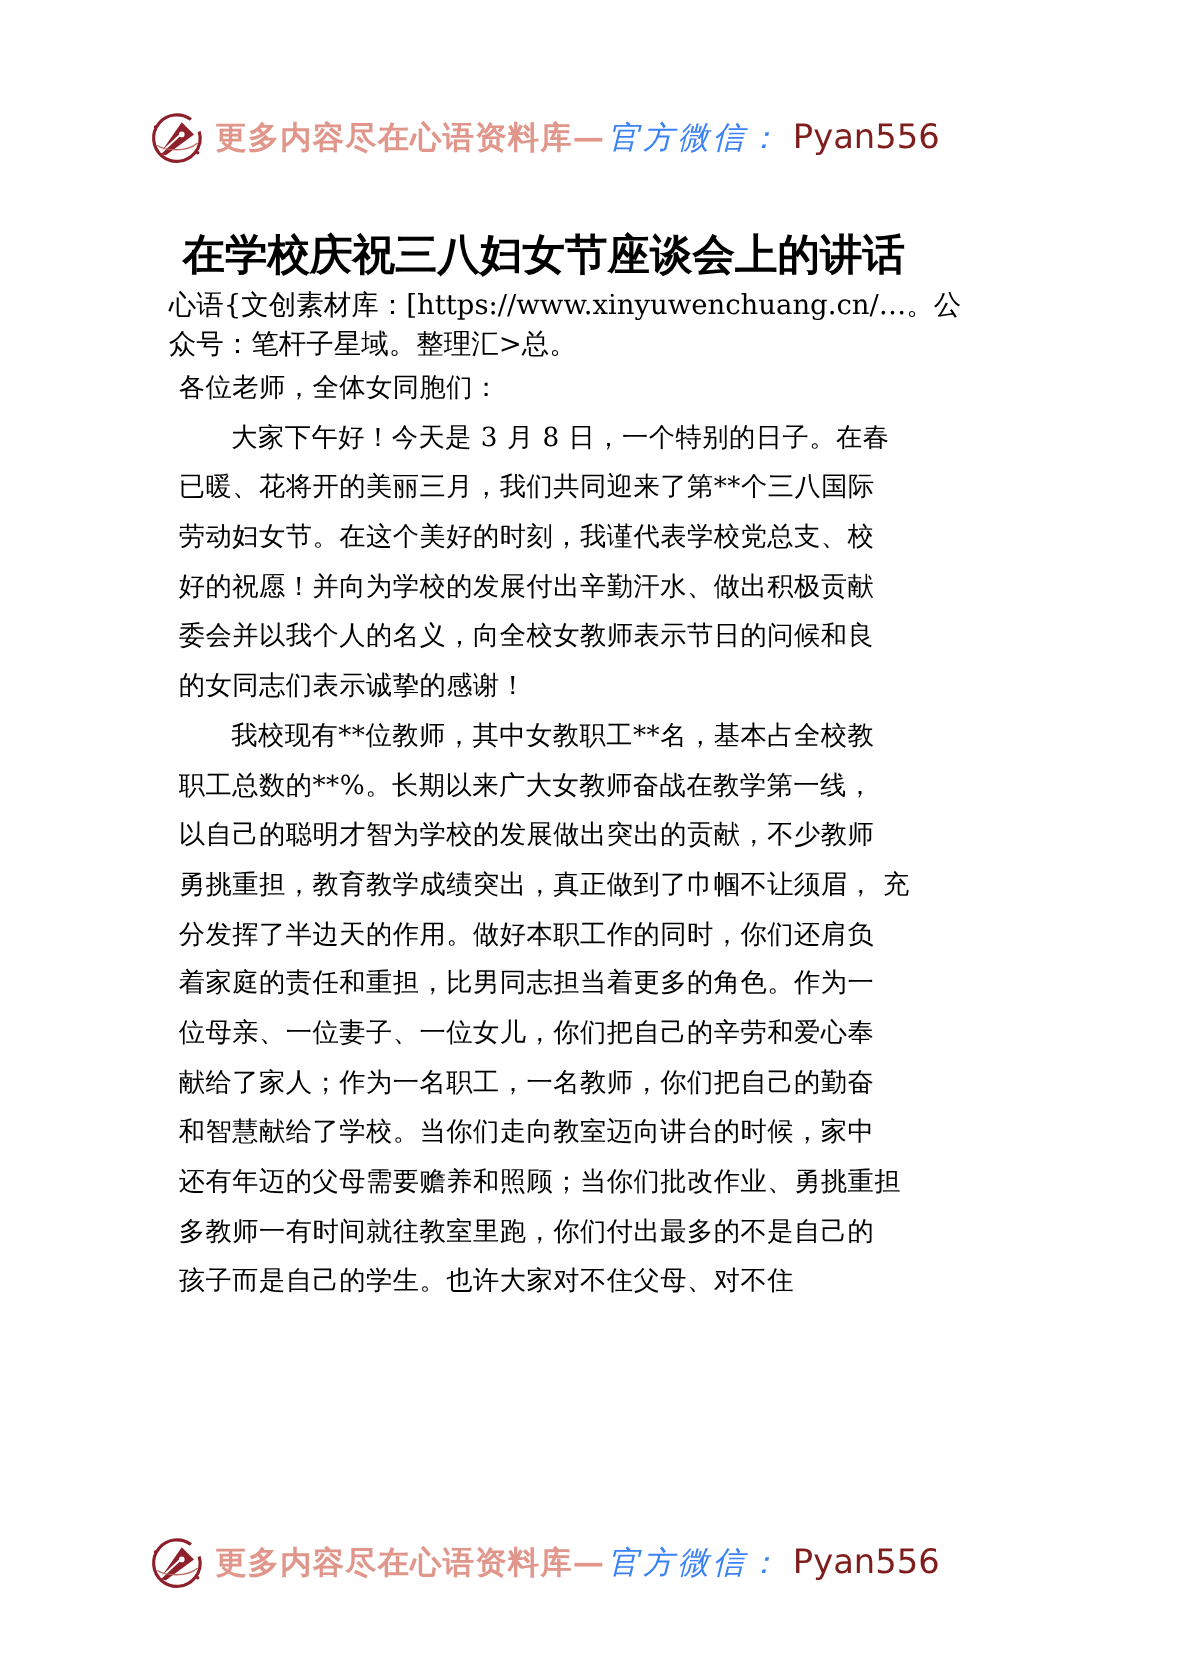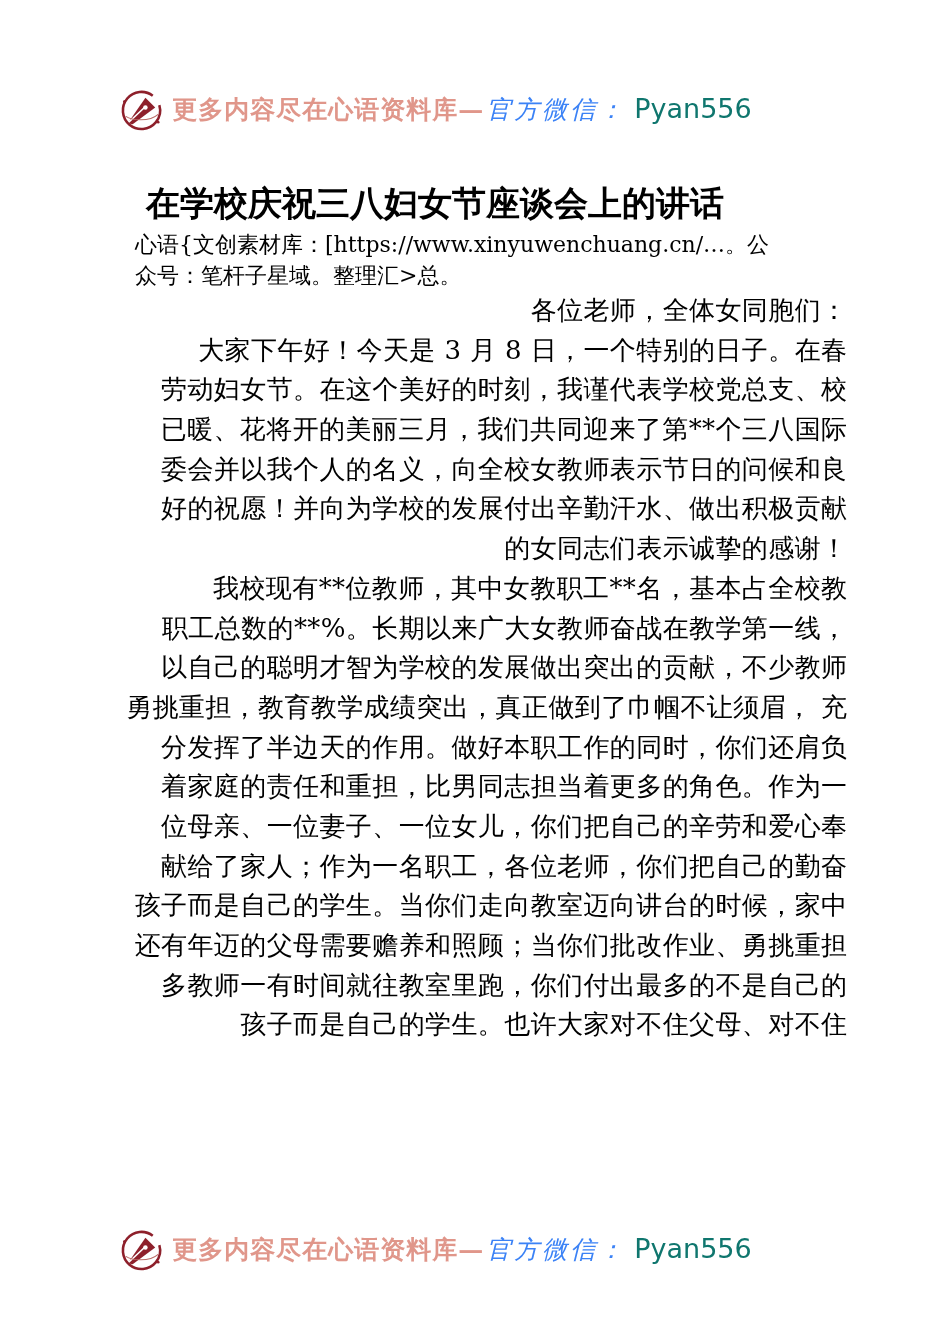--- a/index.html
+++ b/index.html
@@ -44,21 +44,21 @@
     font-weight: bold;
     letter-spacing: 1px;
   }
   .wechat-label {
     color: #3b82f6;
     font-style: italic;
     letter-spacing: 3px;
     margin-left: 2px;
   }
   .wechat-id {
-    color: #0f766e;
+    color: #7f1d1d;
     font-family: "DejaVu Sans", "Liberation Sans", sans-serif;
     font-size: 27px;
     margin-left: 8px;
     font-weight: normal;
   }
   
   .doc-title {
     position: absolute;
     top: 181px;
     left: 0;
@@ -77,26 +77,25 @@
     left: 135px;
     width: 720px;
     font-size: 22px;
     line-height: 31px;
     white-space: nowrap;
   }
   
   .body-text {
     position: absolute;
     top: 291px;
-    left: 126px;
-    font-size: 26px;
+    left: 143px;
+    font-size: 21px;
     line-height: 39.7px;
     white-space: nowrap;
     letter-spacing: 0.4px;
-    text-align: right;
   }
   .line { height: 39.7px; }
   .indent { padding-left: 42px; }
 </style>
 </head>
 <body>
 
 <div class="page">
 
   <div class="brand brand-header">
@@ -119,34 +118,34 @@
   <h1 class="doc-title">在学校庆祝三八妇女节座谈会上的讲话</h1>
 
   <div class="meta">
     <div>心语{文创素材库：[https://www.xinyuwenchuang.cn/…。公</div>
     <div>众号：笔杆子星域。整理汇&gt;总。</div>
   </div>
 
   <div class="body-text">
     <div class="line">各位老师，全体女同胞们：</div>
     <div class="line indent">大家下午好！今天是 3 月 8 日，一个特别的日子。在春</div>
+    <div class="line">已暖、花将开的美丽三月，我们共同迎来了第**个三八国际</div>
     <div class="line">劳动妇女节。在这个美好的时刻，我谨代表学校党总支、校</div>
-    <div class="line">已暖、花将开的美丽三月，我们共同迎来了第**个三八国际</div>
+    <div class="line">好的祝愿！并向为学校的发展付出辛勤汗水、做出积极贡献</div>
     <div class="line">委会并以我个人的名义，向全校女教师表示节日的问候和良</div>
-    <div class="line">好的祝愿！并向为学校的发展付出辛勤汗水、做出积极贡献</div>
     <div class="line">的女同志们表示诚挚的感谢！</div>
     <div class="line indent">我校现有**位教师，其中女教职工**名，基本占全校教</div>
     <div class="line">职工总数的**%。长期以来广大女教师奋战在教学第一线，</div>
     <div class="line">以自己的聪明才智为学校的发展做出突出的贡献，不少教师</div>
     <div class="line">勇挑重担，教育教学成绩突出，真正做到了巾帼不让须眉， 充</div>
     <div class="line">分发挥了半边天的作用。做好本职工作的同时，你们还肩负</div>
     <div class="line">着家庭的责任和重担，比男同志担当着更多的角色。作为一</div>
     <div class="line">位母亲、一位妻子、一位女儿，你们把自己的辛劳和爱心奉</div>
-    <div class="line">献给了家人；作为一名职工，各位老师，你们把自己的勤奋</div>
-    <div class="line">孩子而是自己的学生。当你们走向教室迈向讲台的时候，家中</div>
+    <div class="line">献给了家人；作为一名职工，一名教师，你们把自己的勤奋</div>
+    <div class="line">和智慧献给了学校。当你们走向教室迈向讲台的时候，家中</div>
     <div class="line">还有年迈的父母需要赡养和照顾；当你们批改作业、勇挑重担</div>
     <div class="line">多教师一有时间就往教室里跑，你们付出最多的不是自己的</div>
     <div class="line">孩子而是自己的学生。也许大家对不住父母、对不住</div>
   </div>
 
   <div class="brand brand-footer">
     <svg class="logo" viewBox="0 0 48 48">
       <circle cx="24" cy="25" r="19" fill="none" stroke="#8e202b" stroke-width="2.6" stroke-dasharray="88 12" transform="rotate(40 24 25)"></circle>
       <path d="M10 38 L28 12 L38 22 L15 39 Z" fill="#8e202b"></path>
       <path d="M11 37 L27 22" stroke="#ffffff" stroke-width="1.6" fill="none"></path>

